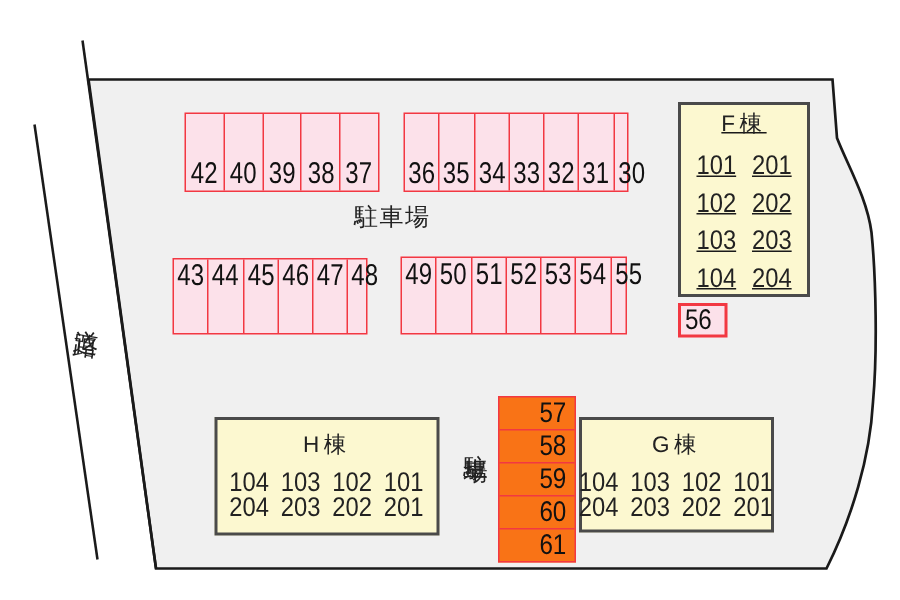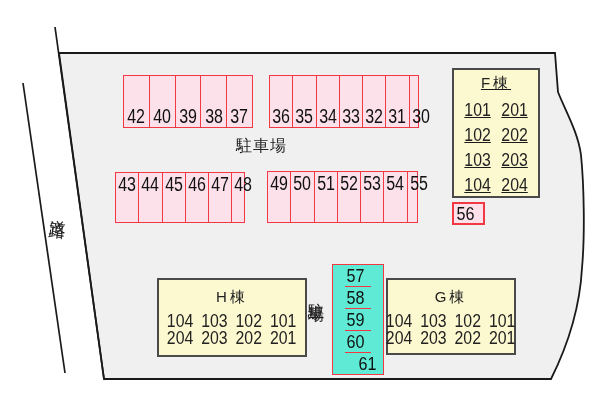--- a/index.html
+++ b/index.html
@@ -23,21 +23,21 @@
   .stall-row.num-top .cell{align-items:flex-start;}
   .num{
     font-size:20px;line-height:1;color:#111;
     transform:scaleX(.8);transform-origin:center;white-space:nowrap;
   }
   .stall-row.num-bottom .num{margin-bottom:1px;}
   .stall-row.num-top .num{margin-top:1px;}
   
   .stall-col{
     position:absolute;display:flex;flex-direction:column;box-sizing:border-box;
-    background:#5eead4;border:1.5px solid #F23842;align-items:center;
+    background:#f97316;border:1.5px solid #F23842;
   }
   .stall-col .vcell{
     flex:1 1 0;display:flex;align-items:center;justify-content:flex-end;
     padding-right:4px;border-bottom:1.5px solid #F23842;box-sizing:border-box;
   }
   .stall-col .vcell:last-child{border-bottom:none;padding-left:24px;}
   .stall-col .num{font-size:19px;transform:scaleX(.85);}
   
   .stall-56{
     position:absolute;box-sizing:border-box;background:#FCE1EA;
@@ -77,21 +77,21 @@
     transform:rotate(8deg);transform-origin:top center;
   }
   
   #row0{left:123px;top:75px;width:130px;height:53px;text-align:center;}
   #row1{left:269px;top:75px;width:150px;height:53px;}
   #row2{left:115px;top:172px;width:130px;height:51px;}
   #row3{left:267px;top:171px;width:151px;height:52px;}
   #col57{left:332px;top:264px;width:52px;height:111px;}
   #s56{left:452px;top:202px;width:33px;height:23px;}
   #bldgF{left:452px;top:68px;width:88px;height:130px;text-decoration:underline;}
-  #bldgH{left:157px;top:278px;width:150px;height:79px;}
+  #bldgH{left:143px;top:278px;width:150px;height:79px;}
   #bldgG{left:386px;top:278px;width:130px;height:77px;}
 </style>
 </head>
 <body>
 
 <div class="scene">
 
   <svg width="600" height="400" viewBox="0 0 600 400">
 
     <path d="M59,53 L555,53 L558,92 C565,110 578,132 581,155 C584,185 585,235 582,268 C580,305 568,345 551,379 L104,379 Z" fill="#F0F0F0" stroke="#1a1a1a" stroke-width="1.8"></path>

